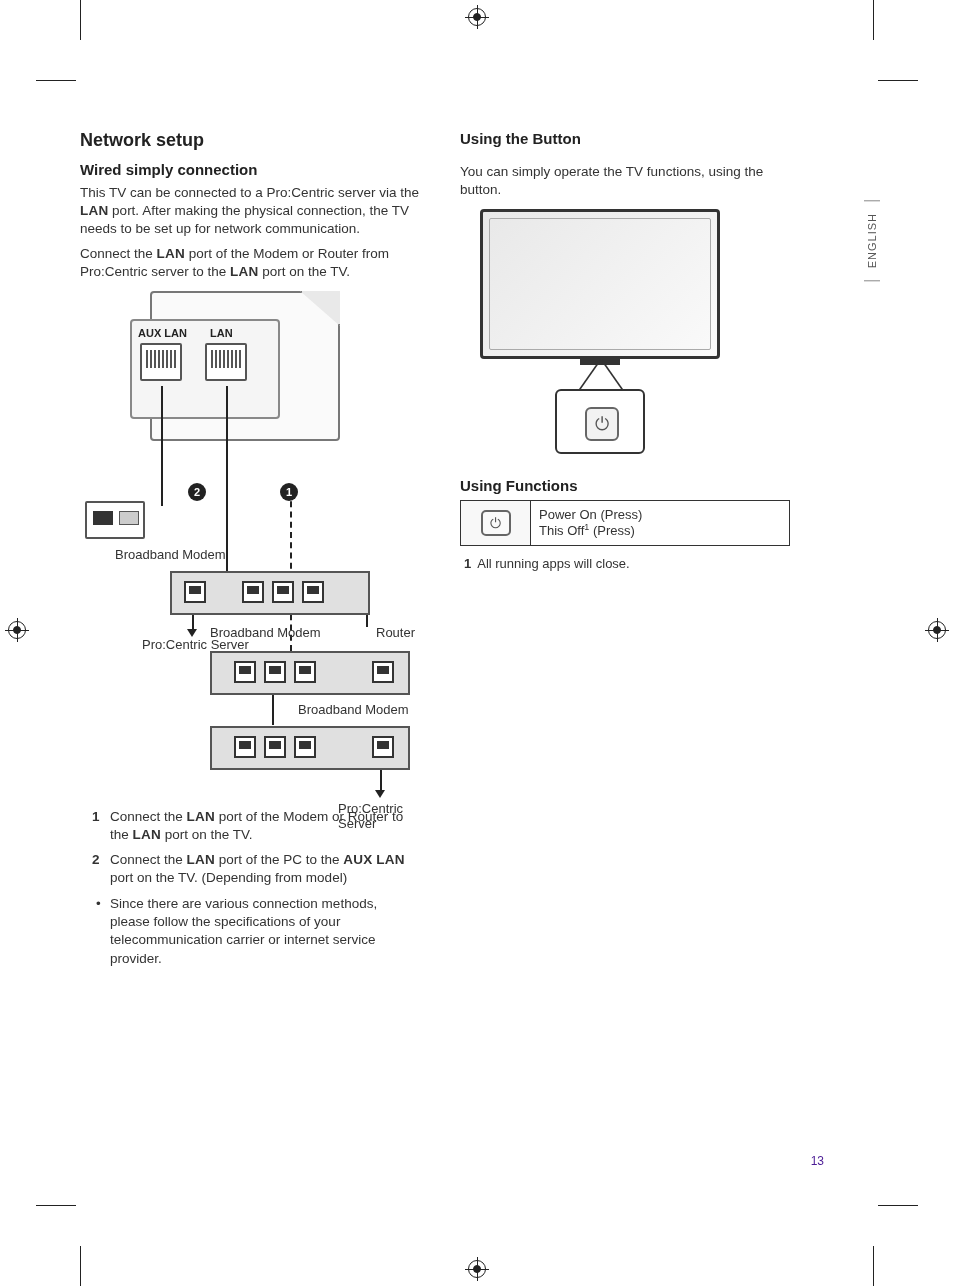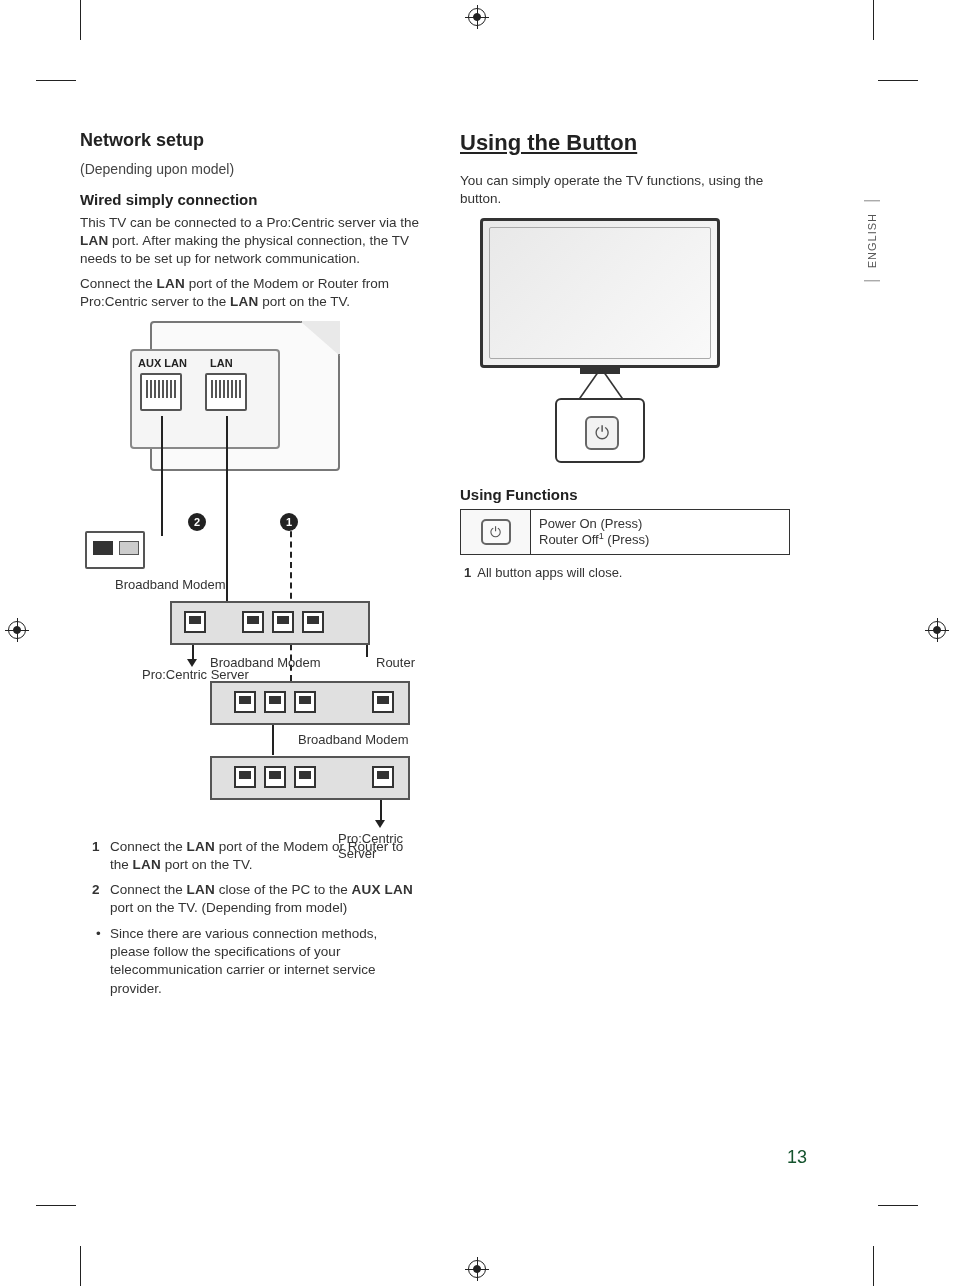--- a/index.html
+++ b/index.html
@@ -140,21 +140,21 @@
   }
 
   ol.steps { list-style:none; margin:0 0 8px 30px; }
   ol.steps li { position:relative; font-size:13.5px; line-height:1.35; margin-bottom:6px; padding-left:0; }
   ol.steps li .num { position:absolute; left:-18px; font-weight:700; }
   ul.bullets { list-style:none; margin-left:30px; }
   ul.bullets li { position:relative; font-size:13.5px; line-height:1.35; margin-bottom:6px; }
   ul.bullets li::before { content:"•"; position:absolute; left:-14px; }
 
   h1.main-heading {
-    font-size: 22px; font-weight:700; color:#222; margin-bottom:16px;text-decoration:underline;
+    font-size: 15px; font-weight:700; color:#222; margin-bottom:16px;
   }
   .tv-illus {
     position:relative; width:270px; height:250px; margin:10px 0 18px 20px;
   }
   .tv-screen {
     position:absolute; left:0; top:0; width:240px; height:150px;
     border:3px solid #333; border-radius:4px;
     background: linear-gradient(135deg,#e8e8e8 0%, #fafafa 100%);
   }
   .tv-screen::after {
@@ -188,21 +188,21 @@
   .sup { font-size:9px; vertical-align:super; }
 
   .lang-tab {
     position:absolute; right: -6px; top: 200px;
     writing-mode: vertical-rl; transform: rotate(180deg);
     font-size:11px; letter-spacing:1px; color:#555;
     border-top:1px solid #888; border-bottom:1px solid #888;
     padding: 12px 2px;
   }
   .page-number {
-    position:absolute; right:67px; bottom:118px; font-size:18px; color:#14532d;
+    position:absolute; right:50px; bottom:118px; font-size:12px; color:#4c1d95;
   }
   .crop-mark { position:absolute; background:#222; }
   .crop-h { height:1px; width:40px; }
   .crop-v { width:1px; height:40px; }
   .reg-mark {
     position:absolute; width:18px; height:18px; border:1px solid #222; border-radius:50%;
   }
   .reg-mark::before, .reg-mark::after {
     content:""; position:absolute; background:#222;
   }
@@ -239,21 +239,20 @@
 <div class="crop-mark crop-h" style="right:36px; bottom:80px;"></div>
 
 <div class="page">
 
   <div class="lang-tab">ENGLISH</div>
 
   <div class="columns">
 
     <div class="col col-left">
       <h2 class="section-heading">Network setup</h2>
-      <p class="subnote">(Depending upon model)</p>
       <h3 class="subheading">Wired simply connection</h3>
       <p class="body">
         <span>This TV can be connected to a Pro:Centric server via the </span><span class="bold-inline">LAN</span><span> port. After making the physical connection, the TV needs to be set up for network communication.</span>
       </p>
       <p class="body">
         <span>Connect the </span><span class="bold-inline">LAN</span><span> port of the Modem or Router from Pro:Centric server to the </span><span class="bold-inline">LAN</span><span> port on the TV.</span>
       </p>
 
       <div class="diagram">
         <div class="tv-back-panel">
@@ -312,21 +311,21 @@
         <div class="dlabel l-pcs2">Pro:Centric Server</div>
       </div>
 
       <ol class="steps">
         <li>
           <span class="num">1</span>
           <span>Connect the </span><span class="bold-inline">LAN</span><span> port of the Modem or Router to the </span><span class="bold-inline">LAN</span><span> port on the TV.</span>
         </li>
         <li>
           <span class="num">2</span>
-          <span>Connect the </span><span class="bold-inline">LAN</span><span> close of the PC to the </span><span class="bold-inline">AUX LAN</span><span> port on the TV. (Depending from model)</span>
+          <span>Connect the </span><span class="bold-inline">LAN</span><span> port of the PC to the </span><span class="bold-inline">AUX LAN</span><span> port on the TV. (Depending from model)</span>
         </li>
       </ol>
       <ul class="bullets">
         <li>Since there are various connection methods, please follow the specifications of your telecommunication carrier or internet service provider.</li>
       </ul>
     </div>
 
     <div class="col col-right">
       <h1 class="main-heading">Using the Button</h1>
       <p class="body">You can simply operate the TV functions, using the button.</p>
@@ -344,27 +343,27 @@
       <h3 class="subheading">Using Functions</h3>
       <table class="func-table">
         <tbody>
             <tr>
           <td class="icon-cell">
             <span class="pwr-btn-sm">⏻</span>
           </td>
           <td>
             <div>Power On (Press)</div>
             <div>
-              <span>Router Off</span><span class="sup">1</span><span> (Press)</span>
+              <span>This Off</span><span class="sup">1</span><span> (Press)</span>
             </div>
           </td>
         </tr>
       </tbody>
         </table>
       <p class="footnote">
-        <span class="fn-num">1</span><span>All button apps will close.</span>
+        <span class="fn-num">1</span><span>All running apps will close.</span>
       </p>
     </div>
 
   </div>
 
   <div class="page-number">13</div>
 </div>
 
 </body></html>

